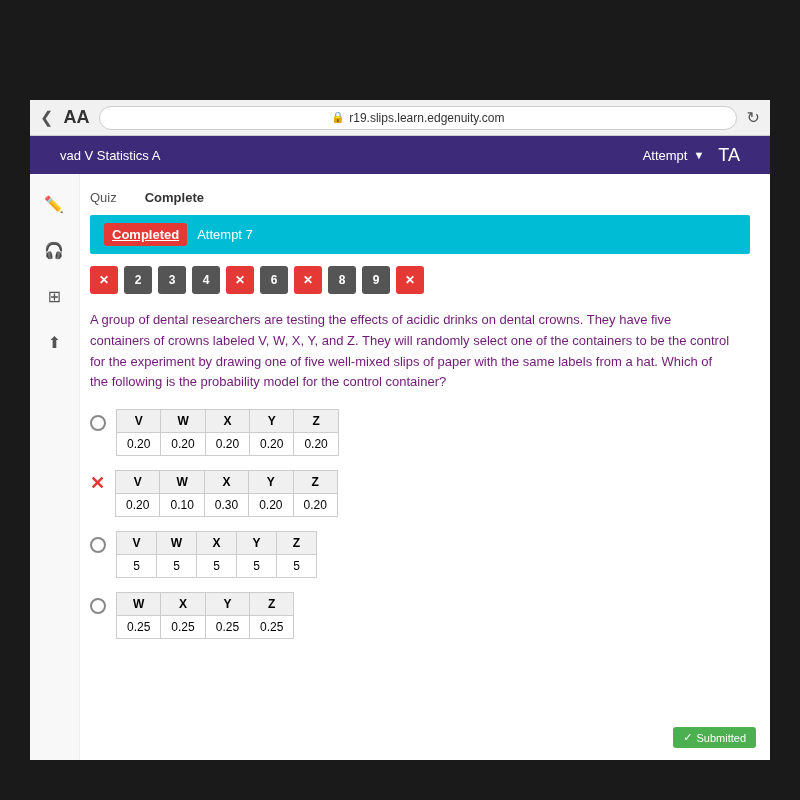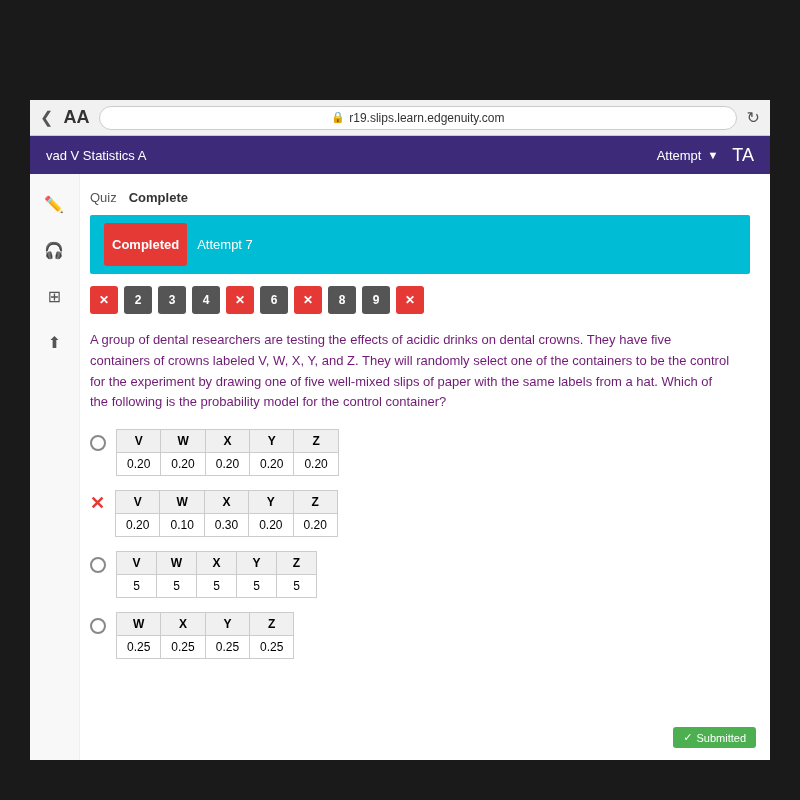--- a/index.html
+++ b/index.html
@@ -73,21 +73,21 @@
       color: #555;
       font-size: 11px;
     }
 
     
     .app-header {
       background: #3d2b7a;
       height: 38px;
       display: flex;
       align-items: center;
-      padding: 0 16px;
+      padding: 0 30px;
       justify-content: space-between;
     }
 
     .app-title {
       color: #fff;
       font-size: 13px;
       font-weight: 500;
     }
 
     .app-header-right {
@@ -133,21 +133,21 @@
 
     .page-title {
       font-size: 20px;
       font-weight: bold;
       color: #222;
       margin-bottom: 4px;
     }
 
     .breadcrumb {
       display: flex;
-      gap: 12px;
+      gap: 28px;
       margin-bottom: 10px;
     }
 
     .breadcrumb-item {
       font-size: 13px;
       color: #555;
       cursor: pointer;
     }
 
     .breadcrumb-item.active {
@@ -165,22 +165,23 @@
       gap: 10px;
       margin-bottom: 12px;
       border-radius: 2px;
     }
 
     .status-completed {
       background: #e53935;
       color: #fff;
       font-weight: bold;
       font-size: 13px;
-      padding: 14px 8px;
+      padding: 4px 8px;
       border-radius: 3px;
+      text-decoration: underline;
     }
 
     .attempt-label {
       font-size: 13px;
       color: #fff;
     }
 
     
     .question-nav {
       display: flex;

